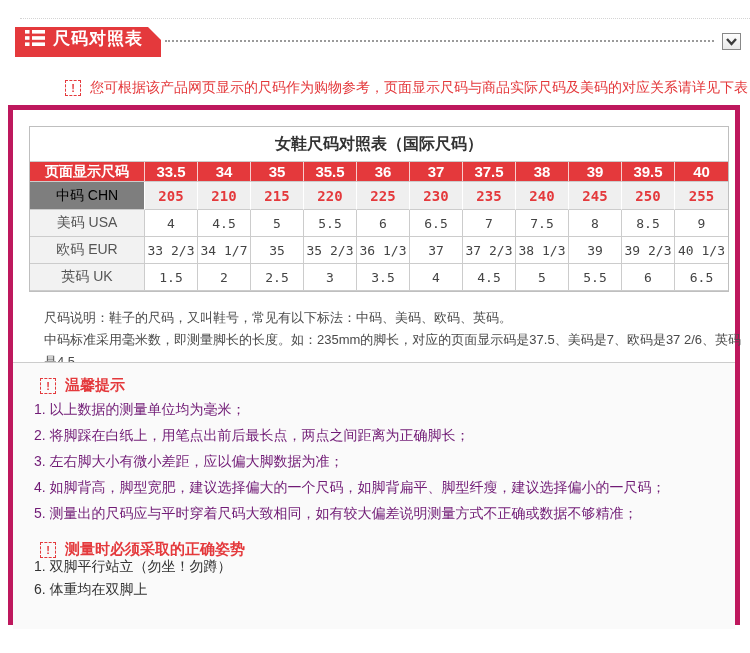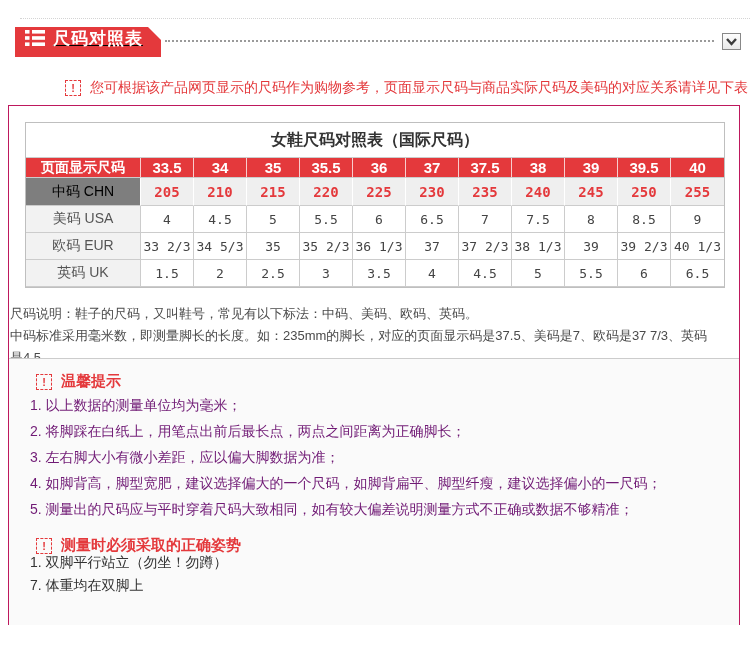--- a/index.html
+++ b/index.html
@@ -13,53 +13,53 @@
   }
   *{margin:0;padding:0;box-sizing:border-box;}
   body{background:#fff;font-family:"Liberation Sans",sans-serif;}
   .page{position:relative;width:750px;height:653px;background:#fff;overflow:hidden;}
 
   .top-rule{position:absolute;top:18px;left:20px;right:0;border-top:1px dotted #d4d4d4;}
 
   
   .badge{position:absolute;left:15px;top:27px;height:30px;background:var(--accent);
          display:flex;align-items:center;gap:8px;padding:0 18px 8px 10px;
-         clip-path:polygon(0 0,calc(100% - 13px) 0,100% 13px,100% 100%,0 100%);text-decoration:underline;}
+         clip-path:polygon(0 0,calc(100% - 13px) 0,100% 13px,100% 100%,0 100%);}
   .badge .ttl{color:#fff;font-size:17px;font-weight:bold;letter-spacing:1px;}
   .hdr-dotted{position:absolute;left:165px;top:40px;width:549px;border-top:2px dotted #9a9a9a;}
   .collapse-btn{position:absolute;left:722px;top:33px;width:19px;height:17px;border:1px solid #888;
                 background:linear-gradient(#fdfdfd,#e9e9e9);display:flex;align-items:center;justify-content:center;cursor:pointer;}
 
   
   .notice{position:absolute;left:65px;top:79px;display:flex;align-items:center;gap:9px;color:var(--accent);font-size:14px;}
   .alert-ic{width:16px;height:16px;border:1px dashed var(--accent);color:var(--accent);
             font-size:11px;font-weight:bold;display:flex;align-items:center;justify-content:center;flex:0 0 auto;}
 
   
-  .container{position:absolute;left:8px;top:105px;width:732px;height:520px;border:1px solid #be185d;background:#fff;}
+  .container{position:absolute;left:8px;top:105px;width:732px;height:520px;border:5px solid #be185d;background:#fff;}
 
   
   table.size{position:absolute;left:16px;top:16px;width:700px;border-collapse:separate;border-spacing:0;
              border:1px solid #bfbfbf;table-layout:fixed;text-align:center;}
   table.size td{border-right:1px solid var(--table_border);border-bottom:1px solid var(--table_border);
                 height:27px;font-size:13px;color:var(--text_dark);overflow:hidden;}
   table.size td:last-child{border-right:none;}
   tr.title-row td{height:35px;font-size:16px;font-weight:bold;color:#333;background:#fff;}
   tr.hdr-row td{background:var(--accent);color:#fff;font-weight:bold;font-size:15px;height:20px;
                 border-right:1px solid rgba(255,255,255,.75);}
   tr.hdr-row td.lbl{font-size:14px;}
   tr.chn-row td{background:var(--chn_value_bg);color:var(--accent);font-weight:bold;
                 font-family:"DejaVu Sans Mono",monospace;font-size:14px;height:28px;border-right:1px solid #fff;}
   tr.chn-row td.lbl{background:var(--chn_label_bg);color:#000000;font-weight:normal;
                     font-family:"Liberation Sans",sans-serif;font-size:14px;}
   tr.plain-row td{background:#fff;font-family:"DejaVu Sans Mono",monospace;font-size:13px;color:#444;}
   tr.plain-row td.lbl{background:var(--label_bg);font-family:"Liberation Sans",sans-serif;font-size:14px;color:#555;}
 
   
-  .notes{position:absolute;left:1px;top:197px;width:700px;font-size:13px;color:#4a4a4a;line-height:22px;}
+  .notes{position:absolute;left:31px;top:197px;width:700px;font-size:13px;color:#4a4a4a;line-height:22px;}
 
   .divider{position:absolute;left:0;top:252px;width:100%;border-top:1px solid #ccc;}
   .lower{position:absolute;left:0;top:253px;width:100%;height:266px;background:var(--lower_bg);}
 
   .sec-title{position:absolute;display:flex;align-items:center;gap:9px;color:var(--accent);
              font-size:15px;font-weight:bold;}
   .tips-title{left:27px;top:13px;}
   .tips-list{position:absolute;left:21px;top:33px;font-size:14px;color:#701a75;}
   .tips-list div{line-height:26px;white-space:nowrap;}
   .posture-title{left:27px;top:177px;}
@@ -157,21 +157,21 @@
         <td>6.5</td>
         <td>7</td>
         <td>7.5</td>
         <td>8</td>
         <td>8.5</td>
         <td>9</td>
       </tr>
       <tr class="plain-row">
         <td class="lbl">欧码 EUR</td>
         <td>33 2/3</td>
-        <td>34 5/3</td>
+        <td>34 1/7</td>
         <td>35</td>
         <td>35 2/3</td>
         <td>36 1/3</td>
         <td>37</td>
         <td>37 2/3</td>
         <td>38 1/3</td>
         <td>39</td>
         <td>39 2/3</td>
         <td>40 1/3</td>
       </tr>
@@ -187,21 +187,21 @@
         <td>5</td>
         <td>5.5</td>
         <td>6</td>
         <td>6.5</td>
       </tr>
     </tbody>
       </table>
 
     <div class="notes">
       <div>尺码说明：鞋子的尺码，又叫鞋号，常见有以下标法：中码、美码、欧码、英码。</div>
-      <div>中码标准采用毫米数，即测量脚长的长度。如：235mm的脚长，对应的页面显示码是37.5、美码是7、欧码是37 7/3、英码是4.5</div>
+      <div>中码标准采用毫米数，即测量脚长的长度。如：235mm的脚长，对应的页面显示码是37.5、美码是7、欧码是37 2/6、英码是4.5</div>
     </div>
 
     <div class="divider"></div>
 
     <div class="lower">
 
       <div class="sec-title tips-title">
         <span class="alert-ic">!</span>
         <span>温馨提示</span>
       </div>
@@ -212,18 +212,18 @@
         <div>4. 如脚背高，脚型宽肥，建议选择偏大的一个尺码，如脚背扁平、脚型纤瘦，建议选择偏小的一尺码；</div>
         <div>5. 测量出的尺码应与平时穿着尺码大致相同，如有较大偏差说明测量方式不正确或数据不够精准；</div>
       </div>
 
       <div class="sec-title posture-title">
         <span class="alert-ic">!</span>
         <span>测量时必须采取的正确姿势</span>
       </div>
       <div class="posture-list">
         <div>1. 双脚平行站立（勿坐！勿蹲）</div>
-        <div>7. 体重均在双脚上</div>
+        <div>6. 体重均在双脚上</div>
       </div>
 
     </div>
   </div>
 </div>
 
 </body></html>

